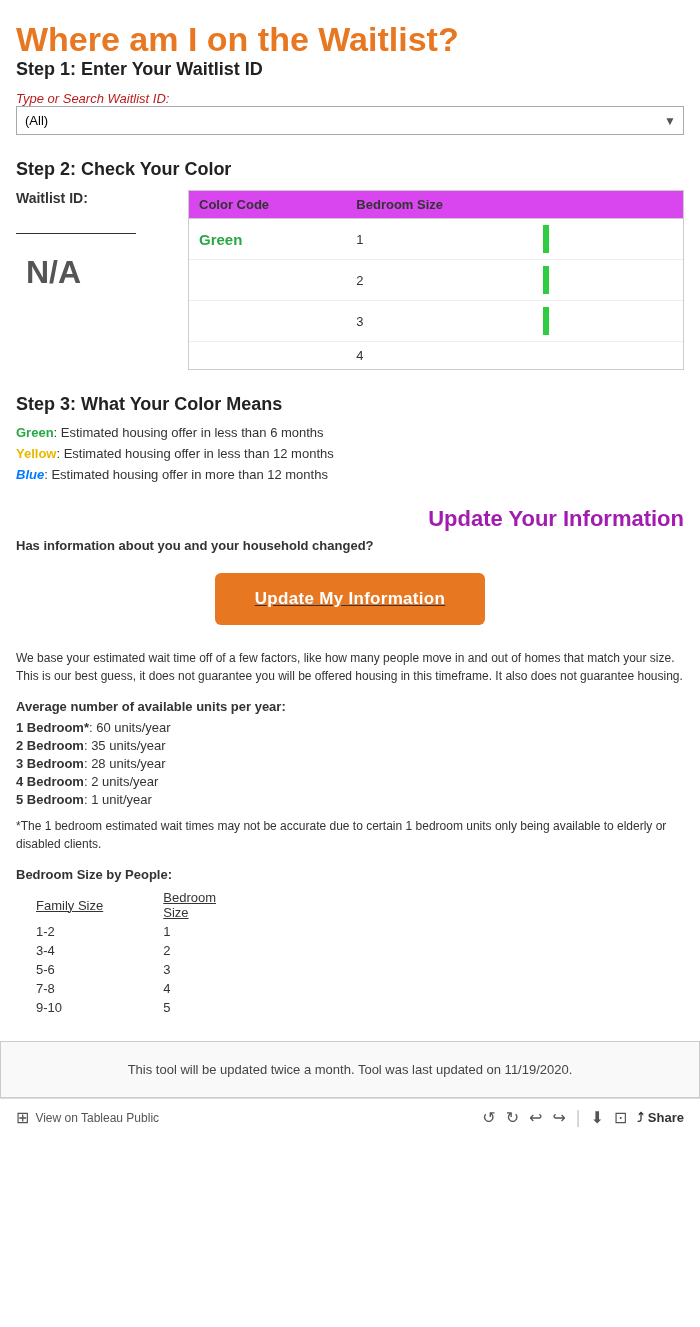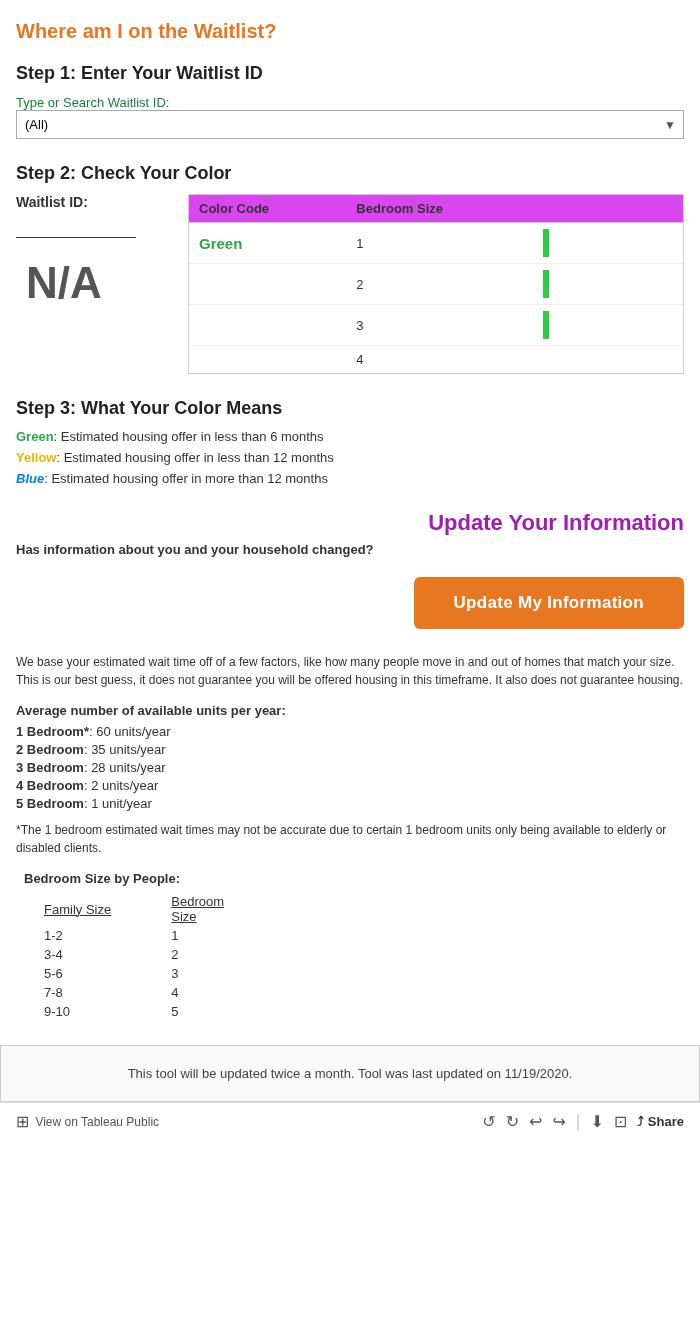--- a/index.html
+++ b/index.html
@@ -9,37 +9,37 @@
       color: #333;
       background: #fff;
       width: 700px;
       min-height: 1327px;
     }
     .main-content {
       padding: 20px 16px 0 16px;
     }
     .page-title {
       color: #e87722;
-      font-size: 20px;
-      font-weight: bold;
-      margin-bottom: 20px;
+      font-size: 34px;
+      font-weight: bold;
     }
     .step-heading {
       font-size: 18px;
       font-weight: bold;
       color: #222;
       margin-bottom: 10px;
     }
     .section {
       margin-bottom: 24px;
     }
     .waitlist-label {
       font-size: 13px;
-      color: #15803d;
+      color: #b91c1c;
       margin-bottom: 4px;
+      font-style: italic;
     }
     .select-wrapper {
       position: relative;
       width: 100%;
     }
     .select-wrapper select {
       width: 100%;
       padding: 6px 8px;
       border: 1px solid #aaa;
       background: #fff;
@@ -73,21 +73,21 @@
       font-size: 14px;
       margin-bottom: 8px;
     }
     .waitlist-id-line {
       border-bottom: 1px solid #333;
       width: 120px;
       height: 20px;
       margin-bottom: 20px;
     }
     .na-display {
-      font-size: 44px;
+      font-size: 32px;
       font-weight: bold;
       color: #555;
       margin-left: 10px;
       margin-top: 10px;
     }
     
     .color-table-wrapper {
       flex: 1;
       border: 1px solid #ccc;
       overflow: hidden;
@@ -139,22 +139,23 @@
       text-align: right;
     }
     .update-subtext {
       font-size: 13px;
       font-weight: bold;
       color: #333;
       margin-bottom: 20px;
     }
     .update-btn-wrapper {
       display: flex;
-      justify-content: flex-end;
+      justify-content: center;
       margin-bottom: 10px;
+      text-decoration: underline;
     }
     .update-btn {
       background: #e87722;
       color: #fff;
       border: none;
       border-radius: 6px;
       padding: 16px 40px;
       font-size: 17px;
       font-weight: bold;
       cursor: pointer;
@@ -187,21 +188,20 @@
     .bold-text { font-weight: bold; }
     .footnote {
       font-size: 12px;
       margin-top: 10px;
       margin-bottom: 14px;
       line-height: 1.5;
     }
     
     .bedroom-section {
       margin-bottom: 24px;
-      margin-left: 8px;
     }
     .bedroom-heading {
       font-size: 13px;
       font-weight: bold;
       margin-bottom: 6px;
     }
     .bedroom-table {
       width: 200px;
       border-collapse: collapse;
       font-size: 13px;

